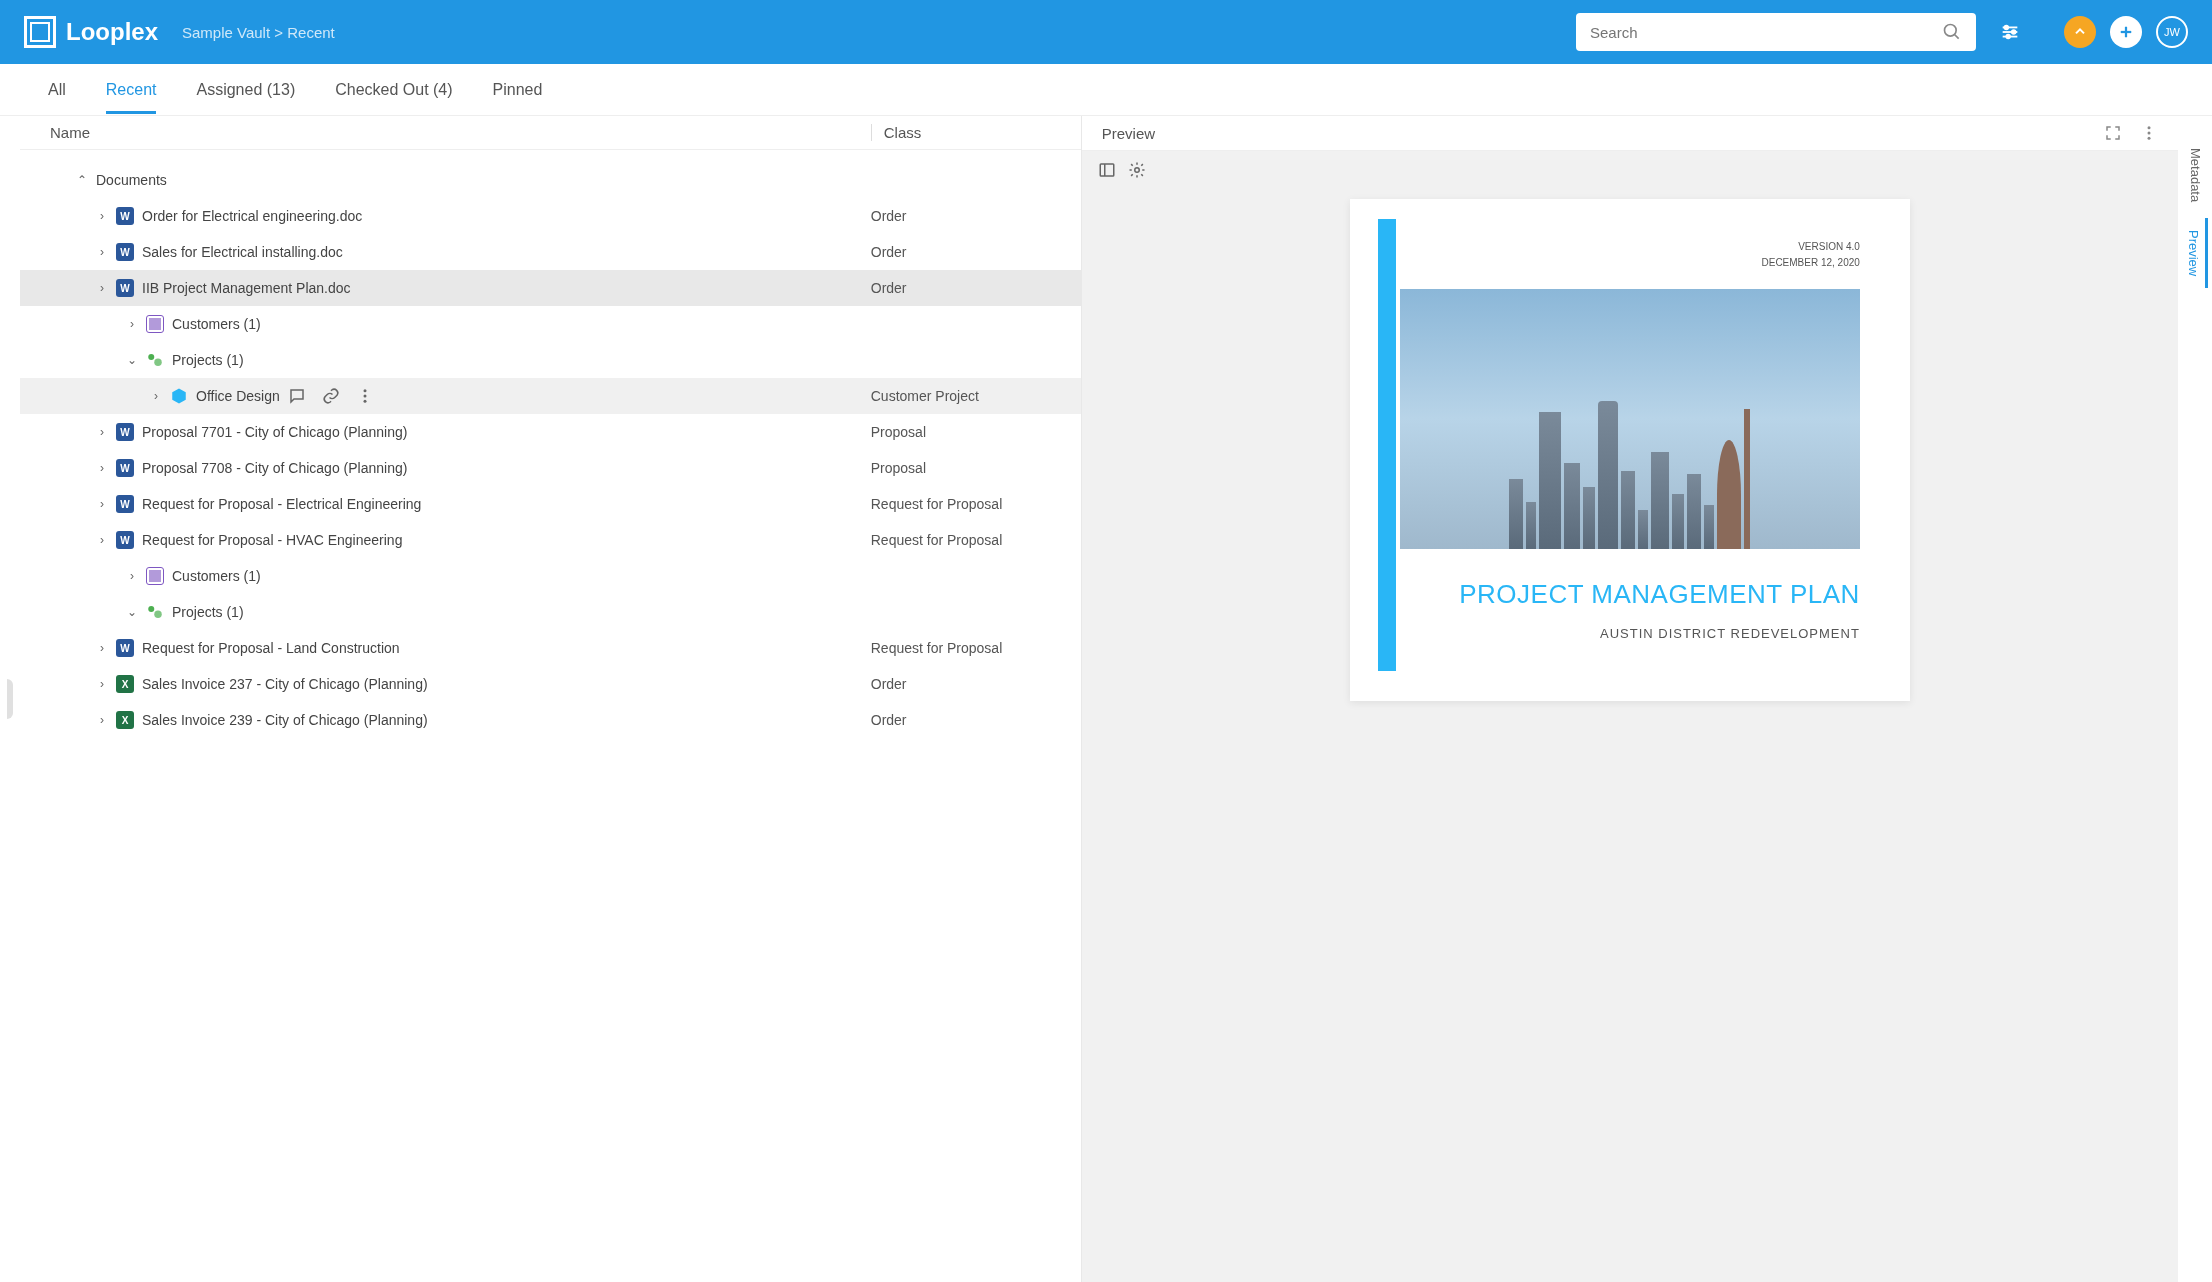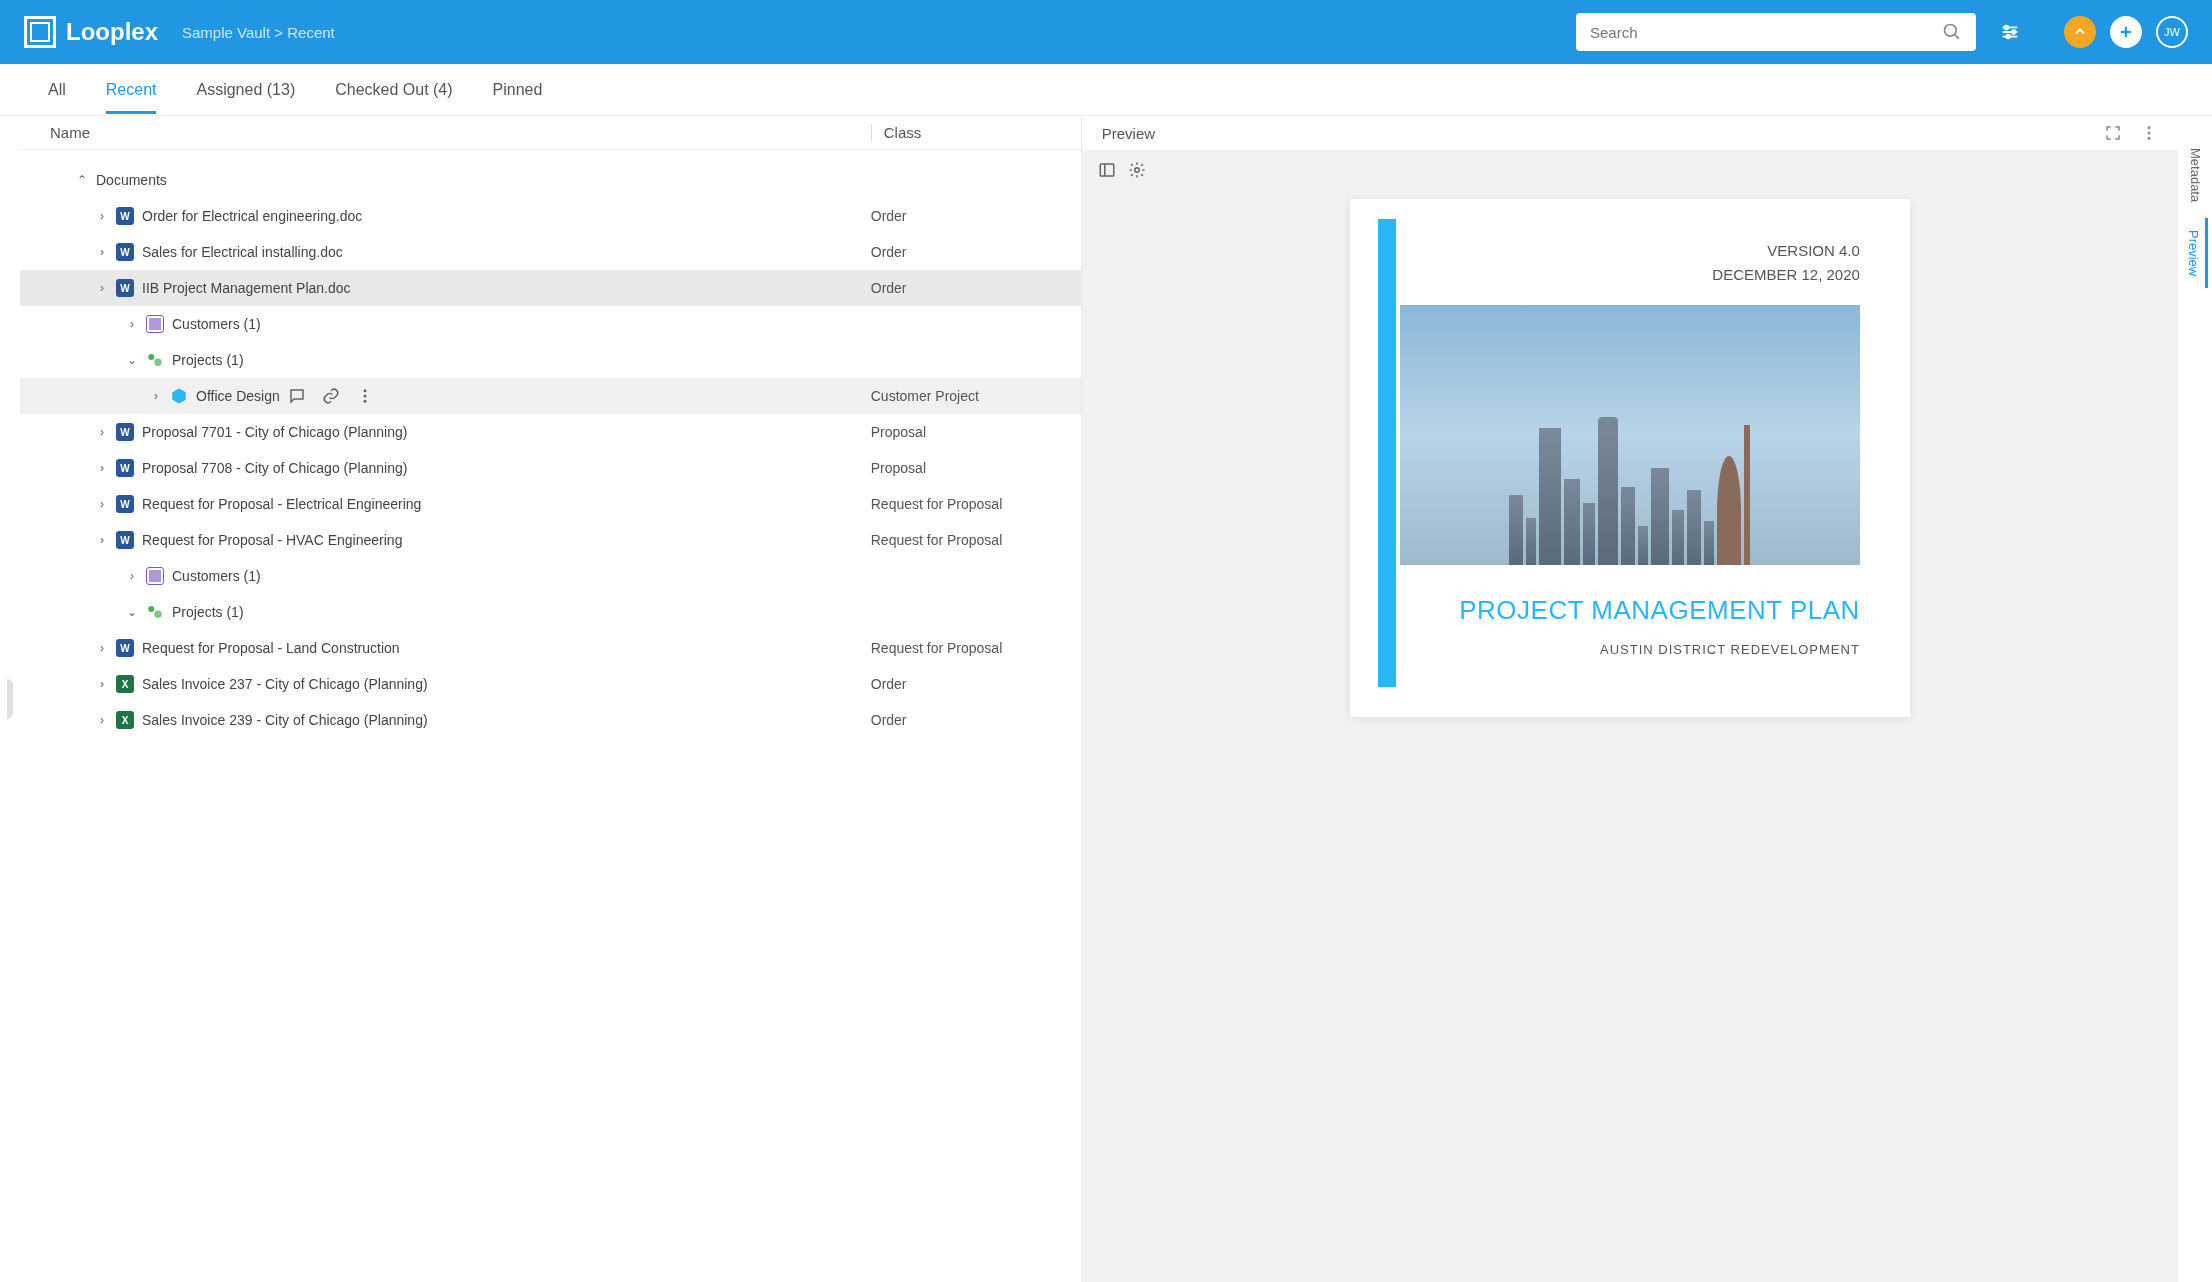--- a/index.html
+++ b/index.html
@@ -61,21 +61,21 @@
 .row-actions { display: flex; gap: 16px; color: #666; margin-right: 40px; }
 
 
 .preview-header { display: flex; align-items: center; justify-content: space-between; padding: 8px 20px; background: #fff; border-bottom: 1px solid #eee; }
 .preview-title { font-size: 15px; color: #555; }
 .preview-htools { display: flex; gap: 18px; color: #666; }
 .preview-toolbar { display: flex; gap: 12px; padding: 10px 16px; color: #666; }
 .preview-body { flex: 1; overflow: auto; padding: 10px 40px 30px; }
 .doc { background: #fff; margin: 0 auto; width: 100%; max-width: 560px; padding: 40px 50px 60px 50px; position: relative; box-shadow: 0 2px 8px rgba(0,0,0,.08); }
 .doc .bar { position: absolute; left: 28px; top: 20px; bottom: 30px; width: 18px; background: #29b6f6; }
-.doc-head { text-align: right; color: #555; font-size: 15px; line-height: 1.6; margin-bottom: 18px; }
+.doc-head { text-align: right; color: #555; font-size: 10px; line-height: 1.6; margin-bottom: 18px; }
 .doc-img { width: 100%; height: 260px; background: linear-gradient(180deg, #8bb7d8 0%, #b8d4e8 50%, #9fb8cc 100%); position: relative; overflow: hidden; margin-bottom: 30px; }
 .doc-img .skyline { position: absolute; bottom: 0; left: 0; right: 0; height: 60%; display: flex; align-items: flex-end; justify-content: center; gap: 3px; }
 .bld { background: linear-gradient(180deg, #7a8a9a, #5a6a7a); }
 .doc-title { color: #29b6f6; font-size: 26px; font-weight: 400; text-align: right; margin-bottom: 16px; letter-spacing: .5px; }
 .doc-sub { color: #555; font-size: 13px; text-align: right; letter-spacing: 1px; }
 
 svg { display: block; }
 </style>
 </head>
 <body>

